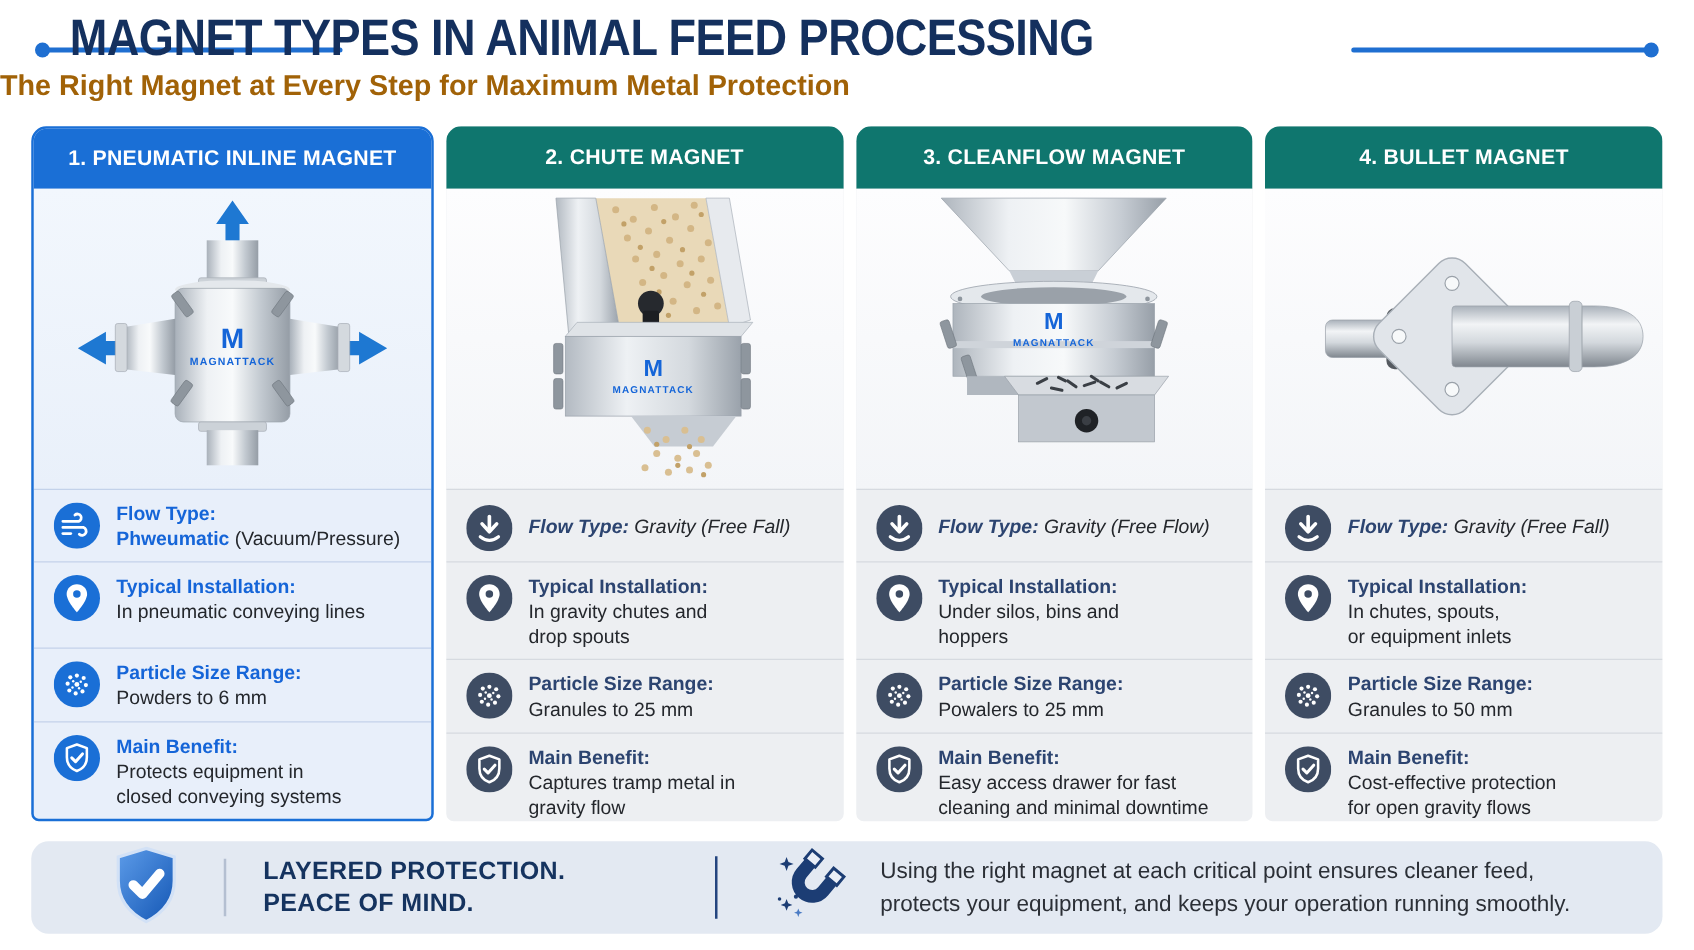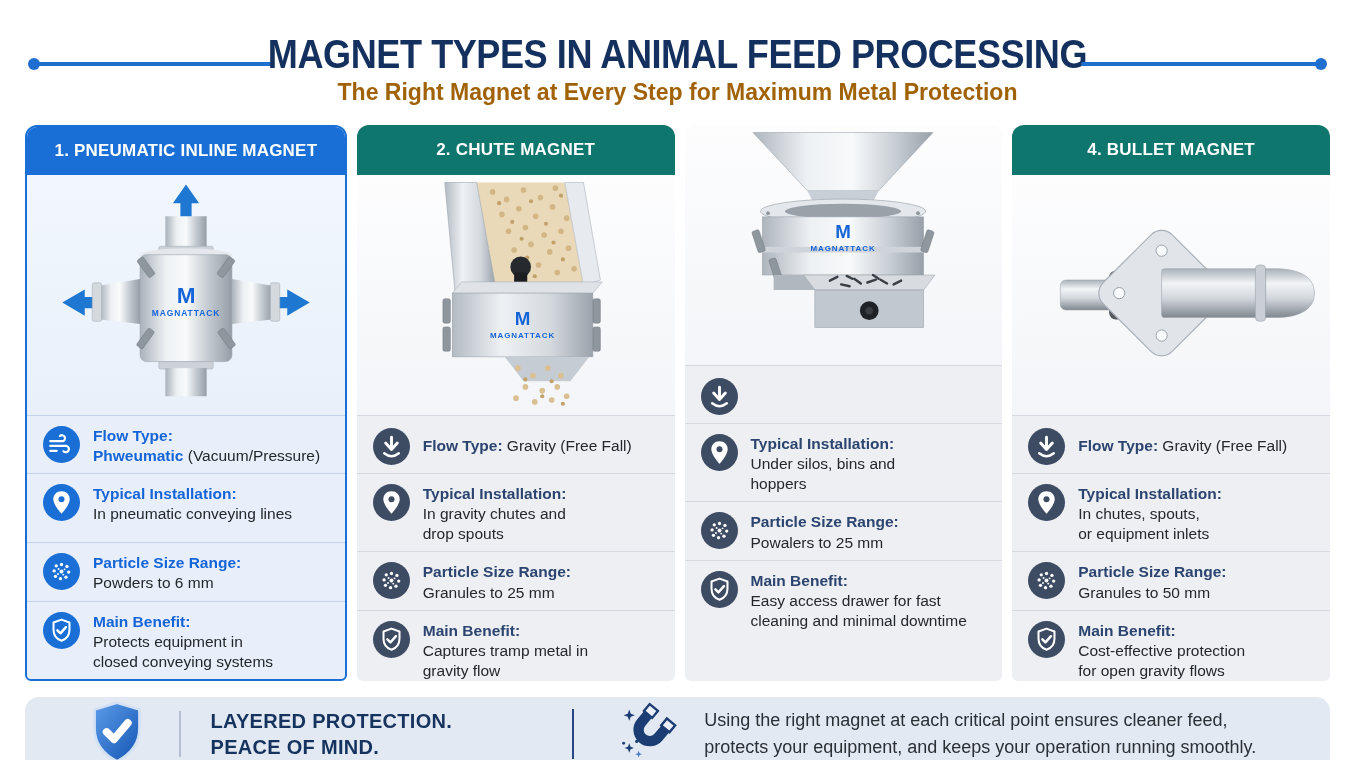--- a/index.html
+++ b/index.html
@@ -5,21 +5,21 @@
   * { box-sizing: border-box; margin: 0; padding: 0; }
   html,body { width:1355px; height:760px; }
   body {
     font-family: "Liberation Sans", sans-serif;
     background:#ffffff;
     overflow:hidden;
     position:relative;
   }
 
   
-  .page-header { position:relative; height:97px; text-align:center; padding-top:8px;margin-top:24px; }
+  .page-header { position:relative; height:97px; text-align:left; padding-top:8px; }
   .page-title {
     display:inline-block;
     font-size:41px; font-weight:800; color:#14305e;
     letter-spacing:-0.5px;
     transform:scaleX(.88); transform-origin:center;
     line-height:1.1;
   }
   .page-subtitle {
     margin-top:2px;
     font-size:23px; font-weight:600; color:#a16207;
@@ -62,21 +62,21 @@
     overflow:hidden;
   }
   .card--primary .card-image { background:linear-gradient(180deg,#f2f7fd 0%,#e9f0fa 100%); }
 
   .specs { border-top:1px solid var(--divider); flex:1 1 auto; display:flex; flex-direction:column; }
   .spec {
     display:flex; gap:13px; align-items:flex-start;
     padding:9px 14px 7px 16px;
   }
   .spec + .spec { border-top:1px solid var(--divider); }
-  .spec--center { align-items:center; }
+  .spec--center { align-items:center;font-style:italic; }
   .spec-flow     { min-height:57px; }
   .spec-install  { min-height:69px; }
   .spec-particle { min-height:57px; }
   .spec-benefit  { min-height:78px; }
   .spec-icon { flex:0 0 37px; width:37px; height:37px; margin-top:1px; }
   .spec-icon svg { display:block; color:var(--accent); }
   .spec-text {
     font-size:15.5px; line-height:1.3; color:#24272c;
     white-space:pre-line; padding-top:1px;
   }
@@ -378,20 +378,21 @@
             </svg>
         </span>
         <div class="spec-text"><span class="spec-label">Main Benefit:</span><span class="spec-accent"></span><span class="spec-value">
 Captures tramp metal in
 gravity flow</span></div>
       </div>
     </div>
   </div>
 
   <div class="card">
+    <div class="card-header">3. CLEANFLOW MAGNET</div>
     <div class="card-image">
       <svg width="300" height="236" viewBox="0 0 320 240">
         <defs>
           <linearGradient id="g3v" x1="0" y1="0" x2="1" y2="0">
             <stop offset="0" stop-color="#aeb5bd"></stop>
               <stop offset=".3" stop-color="#eef1f4"></stop>
             <stop offset=".55" stop-color="#f7f9fa"></stop>
               <stop offset=".8" stop-color="#c6ccd3"></stop>
             <stop offset="1" stop-color="#979fa8"></stop>
           </linearGradient>
@@ -443,20 +444,21 @@
         <span class="spec-icon">
           <svg width="37" height="37" viewBox="0 0 38 38">
               <circle cx="19" cy="19" r="19" fill="currentColor"></circle>
             <g fill="none" stroke="#fff" stroke-linecap="round" stroke-linejoin="round">
               <path d="M19 9.5v11.5" stroke-width="3"></path>
               <path d="M13 15.5l6 6.5 6-6.5" stroke-width="3"></path>
               <path d="M11.5 26q7.5 6 15 0" stroke-width="2.6"></path>
             </g>
             </svg>
         </span>
+        <div class="spec-text"><span class="spec-label">Flow Type:</span><span class="spec-accent"></span><span class="spec-value"> Gravity (Free Flow)</span></div>
       </div>
       <div class="spec spec-install">
         <span class="spec-icon">
           <svg width="37" height="37" viewBox="0 0 38 38">
               <circle cx="19" cy="19" r="19" fill="currentColor"></circle>
             <path d="M19 7.5c-4.9 0-8.4 3.6-8.4 8.1 0 5.9 8.4 15 8.4 15s8.4-9.1 8.4-15c0-4.5-3.5-8.1-8.4-8.1z" fill="#fff"></path>
             <circle cx="19" cy="15.6" r="3.1" fill="currentColor"></circle>
             </svg>
         </span>
         <div class="spec-text"><span class="spec-label">Typical Installation:</span><span class="spec-accent"></span><span class="spec-value">

